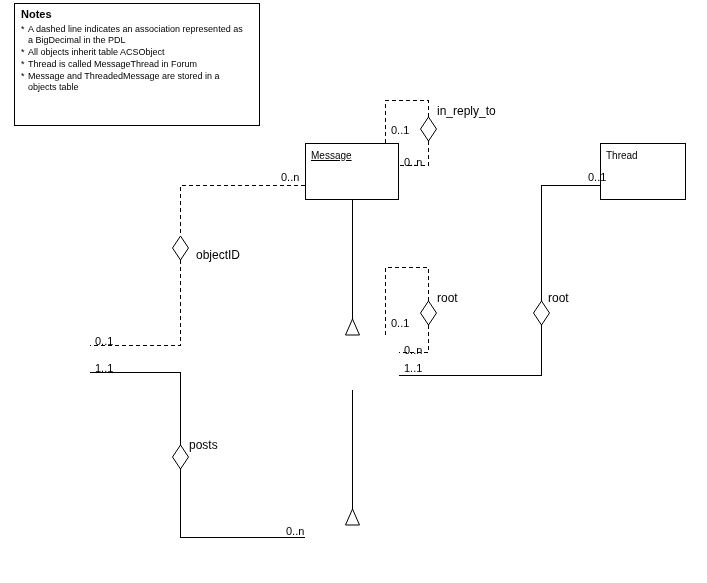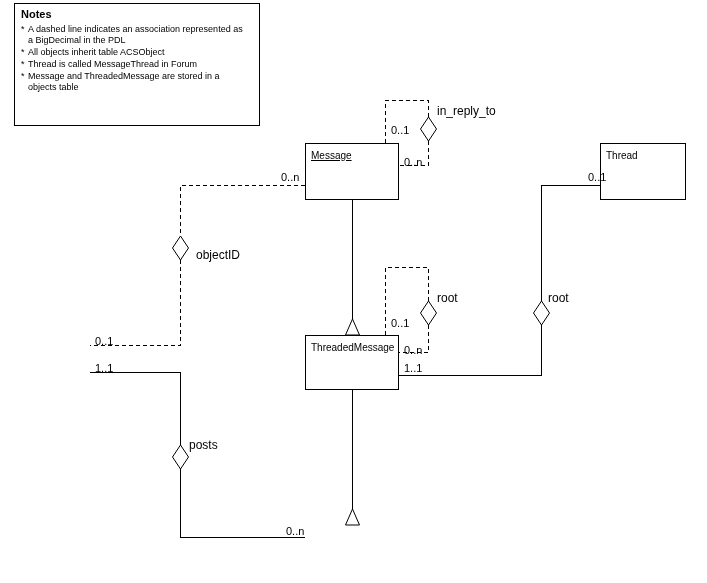--- a/index.html
+++ b/index.html
@@ -128,23 +128,20 @@
 
   <div class="cls-box" style="left:305px;top:143px;width:94px;height:57px;text-decoration:underline;">
     <span>Message</span>
   </div>
 
   <div class="cls-box" style="left:600px;top:143px;width:86px;height:57px;">
     <span>Thread</span>
   </div>
 
 
-  <div class="cls-box" style="left:305px;top:335px;width:94px;height:55px;">
-    <span>ThreadedMessage</span>
-  </div>
 
 
   <div class="lbl" style="left:437px;top:104px;">in_reply_to</div>
   <div class="lbl" style="left:196px;top:233px;margin-top:15px;">objectID</div>
   <div class="lbl" style="left:437px;top:291px;">root</div>
   <div class="lbl" style="left:548px;top:291px;">root</div>
   <div class="lbl" style="left:189px;top:438px;">posts</div>
 
   <div class="mult" style="left:391px;top:124px;">0..1</div>
   <div class="mult" style="left:404px;top:156px;">0..n</div>

